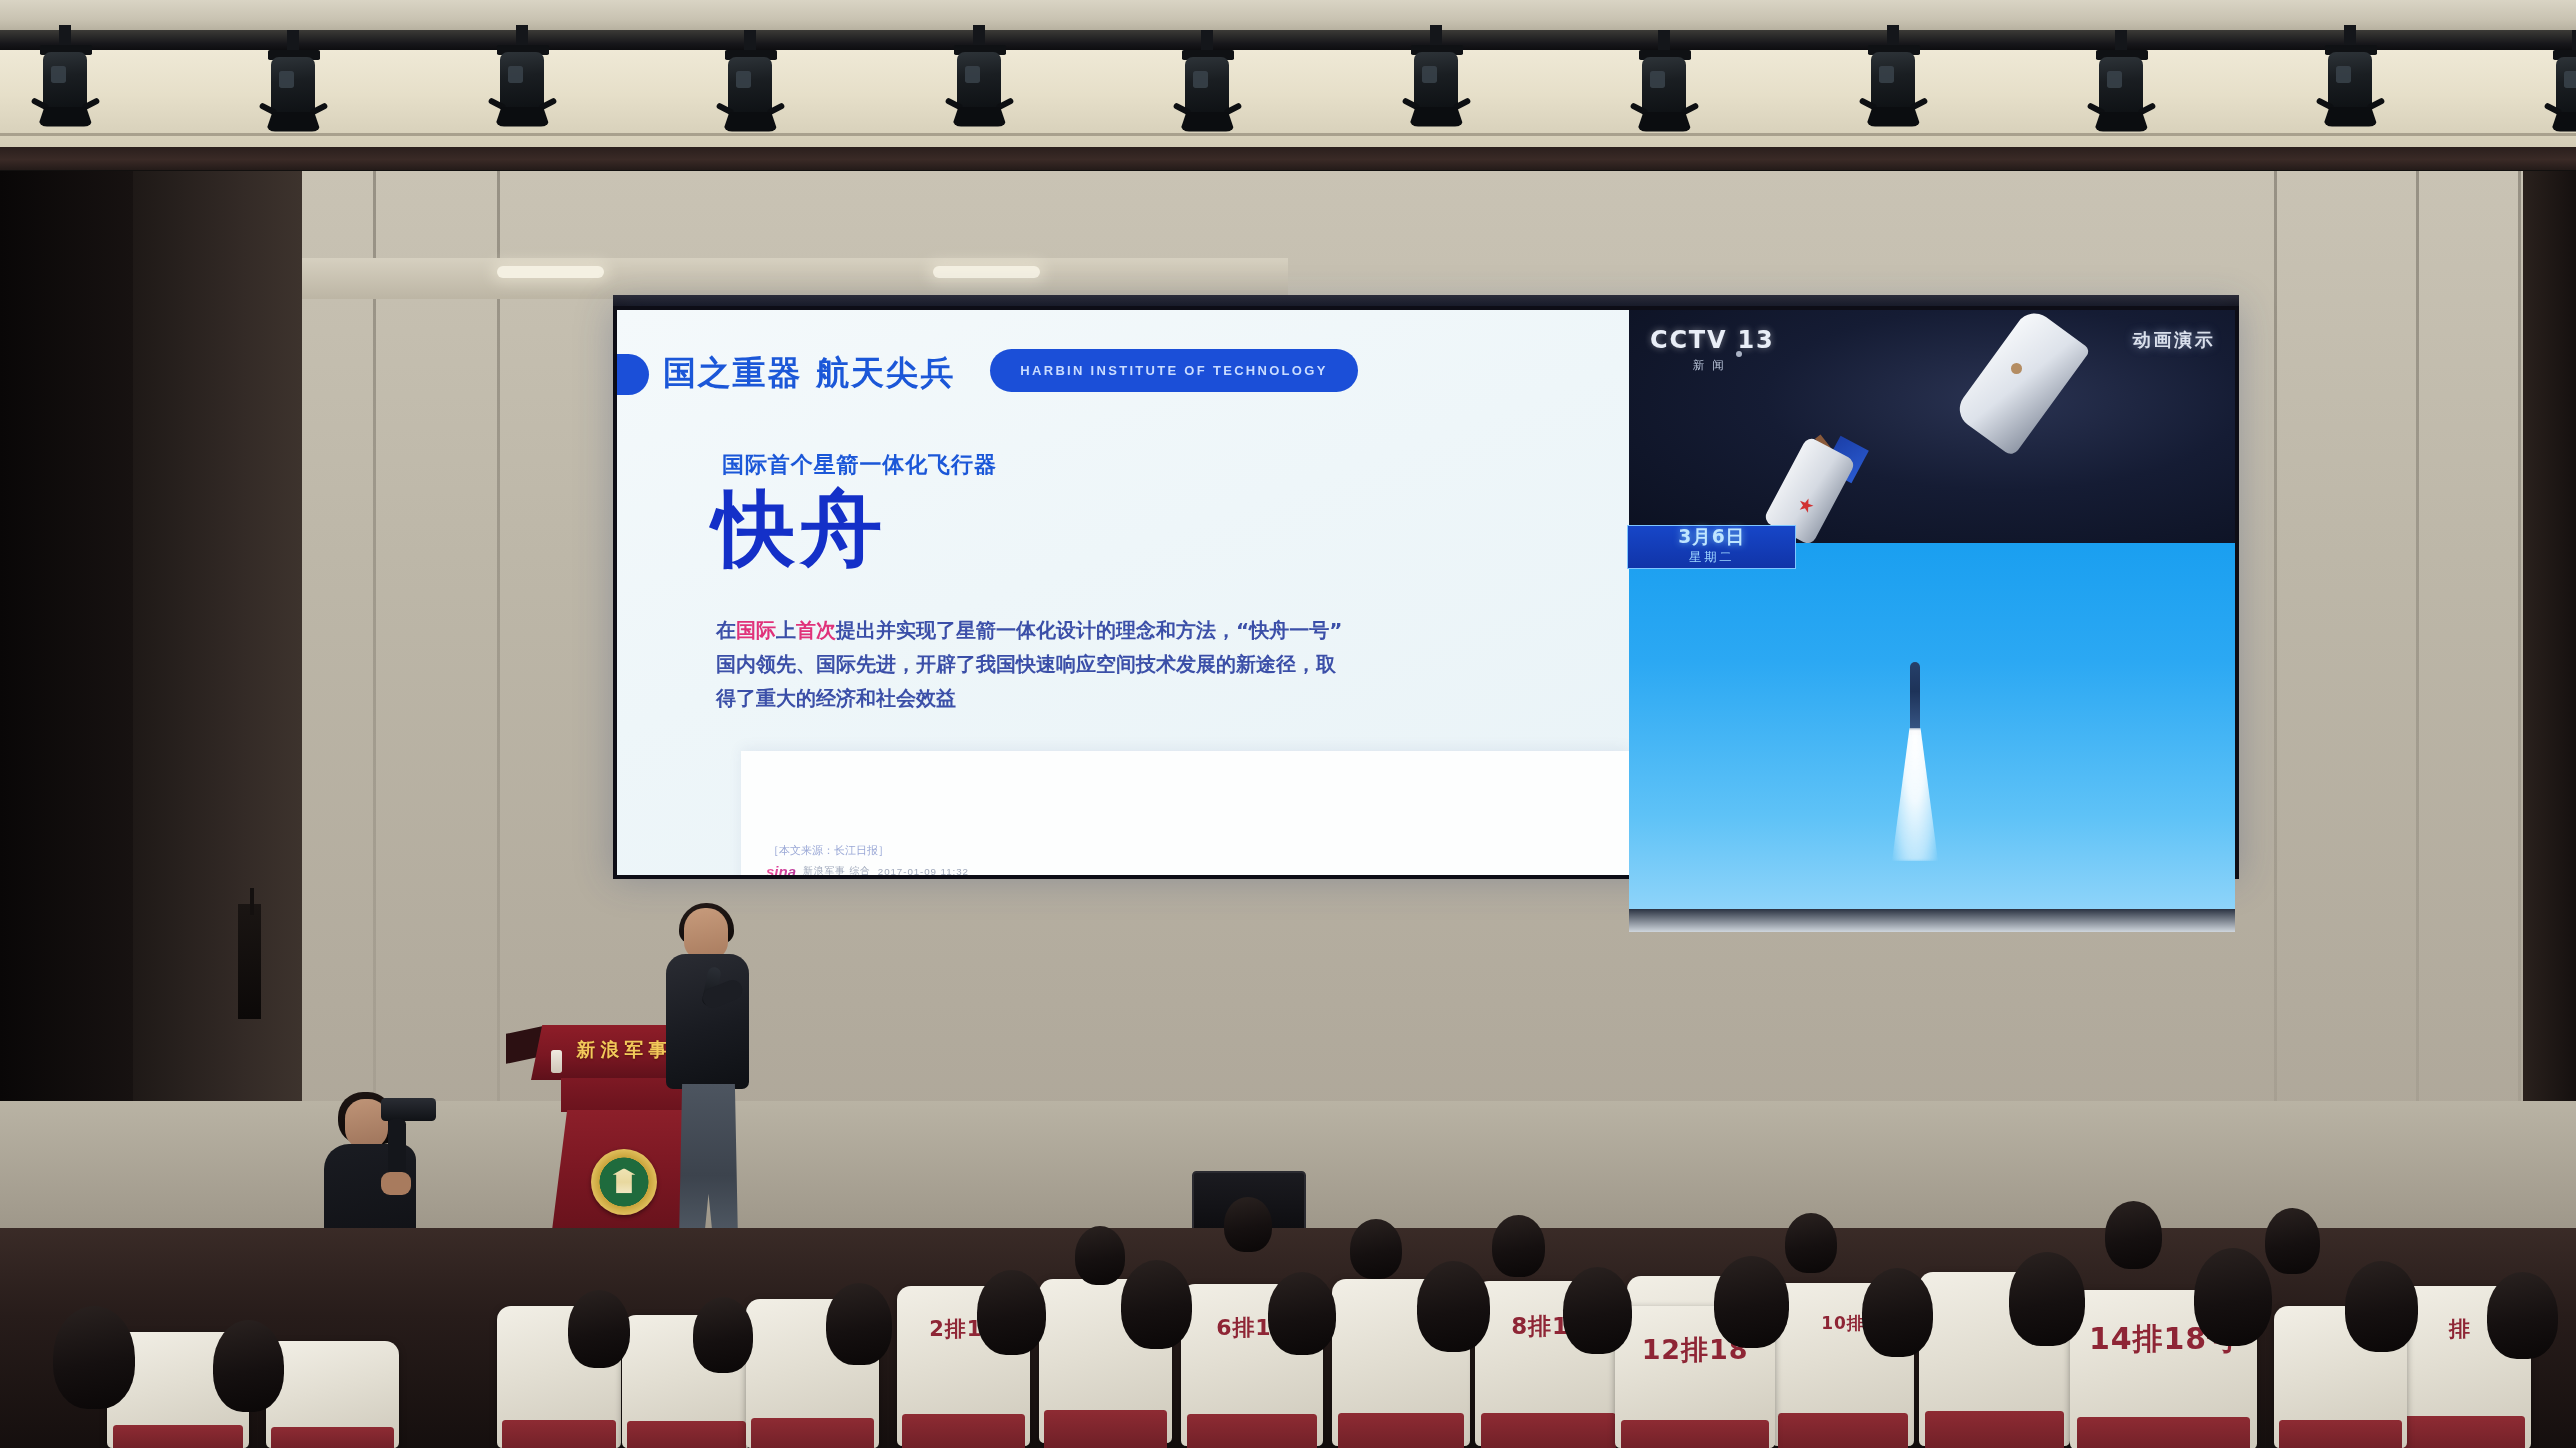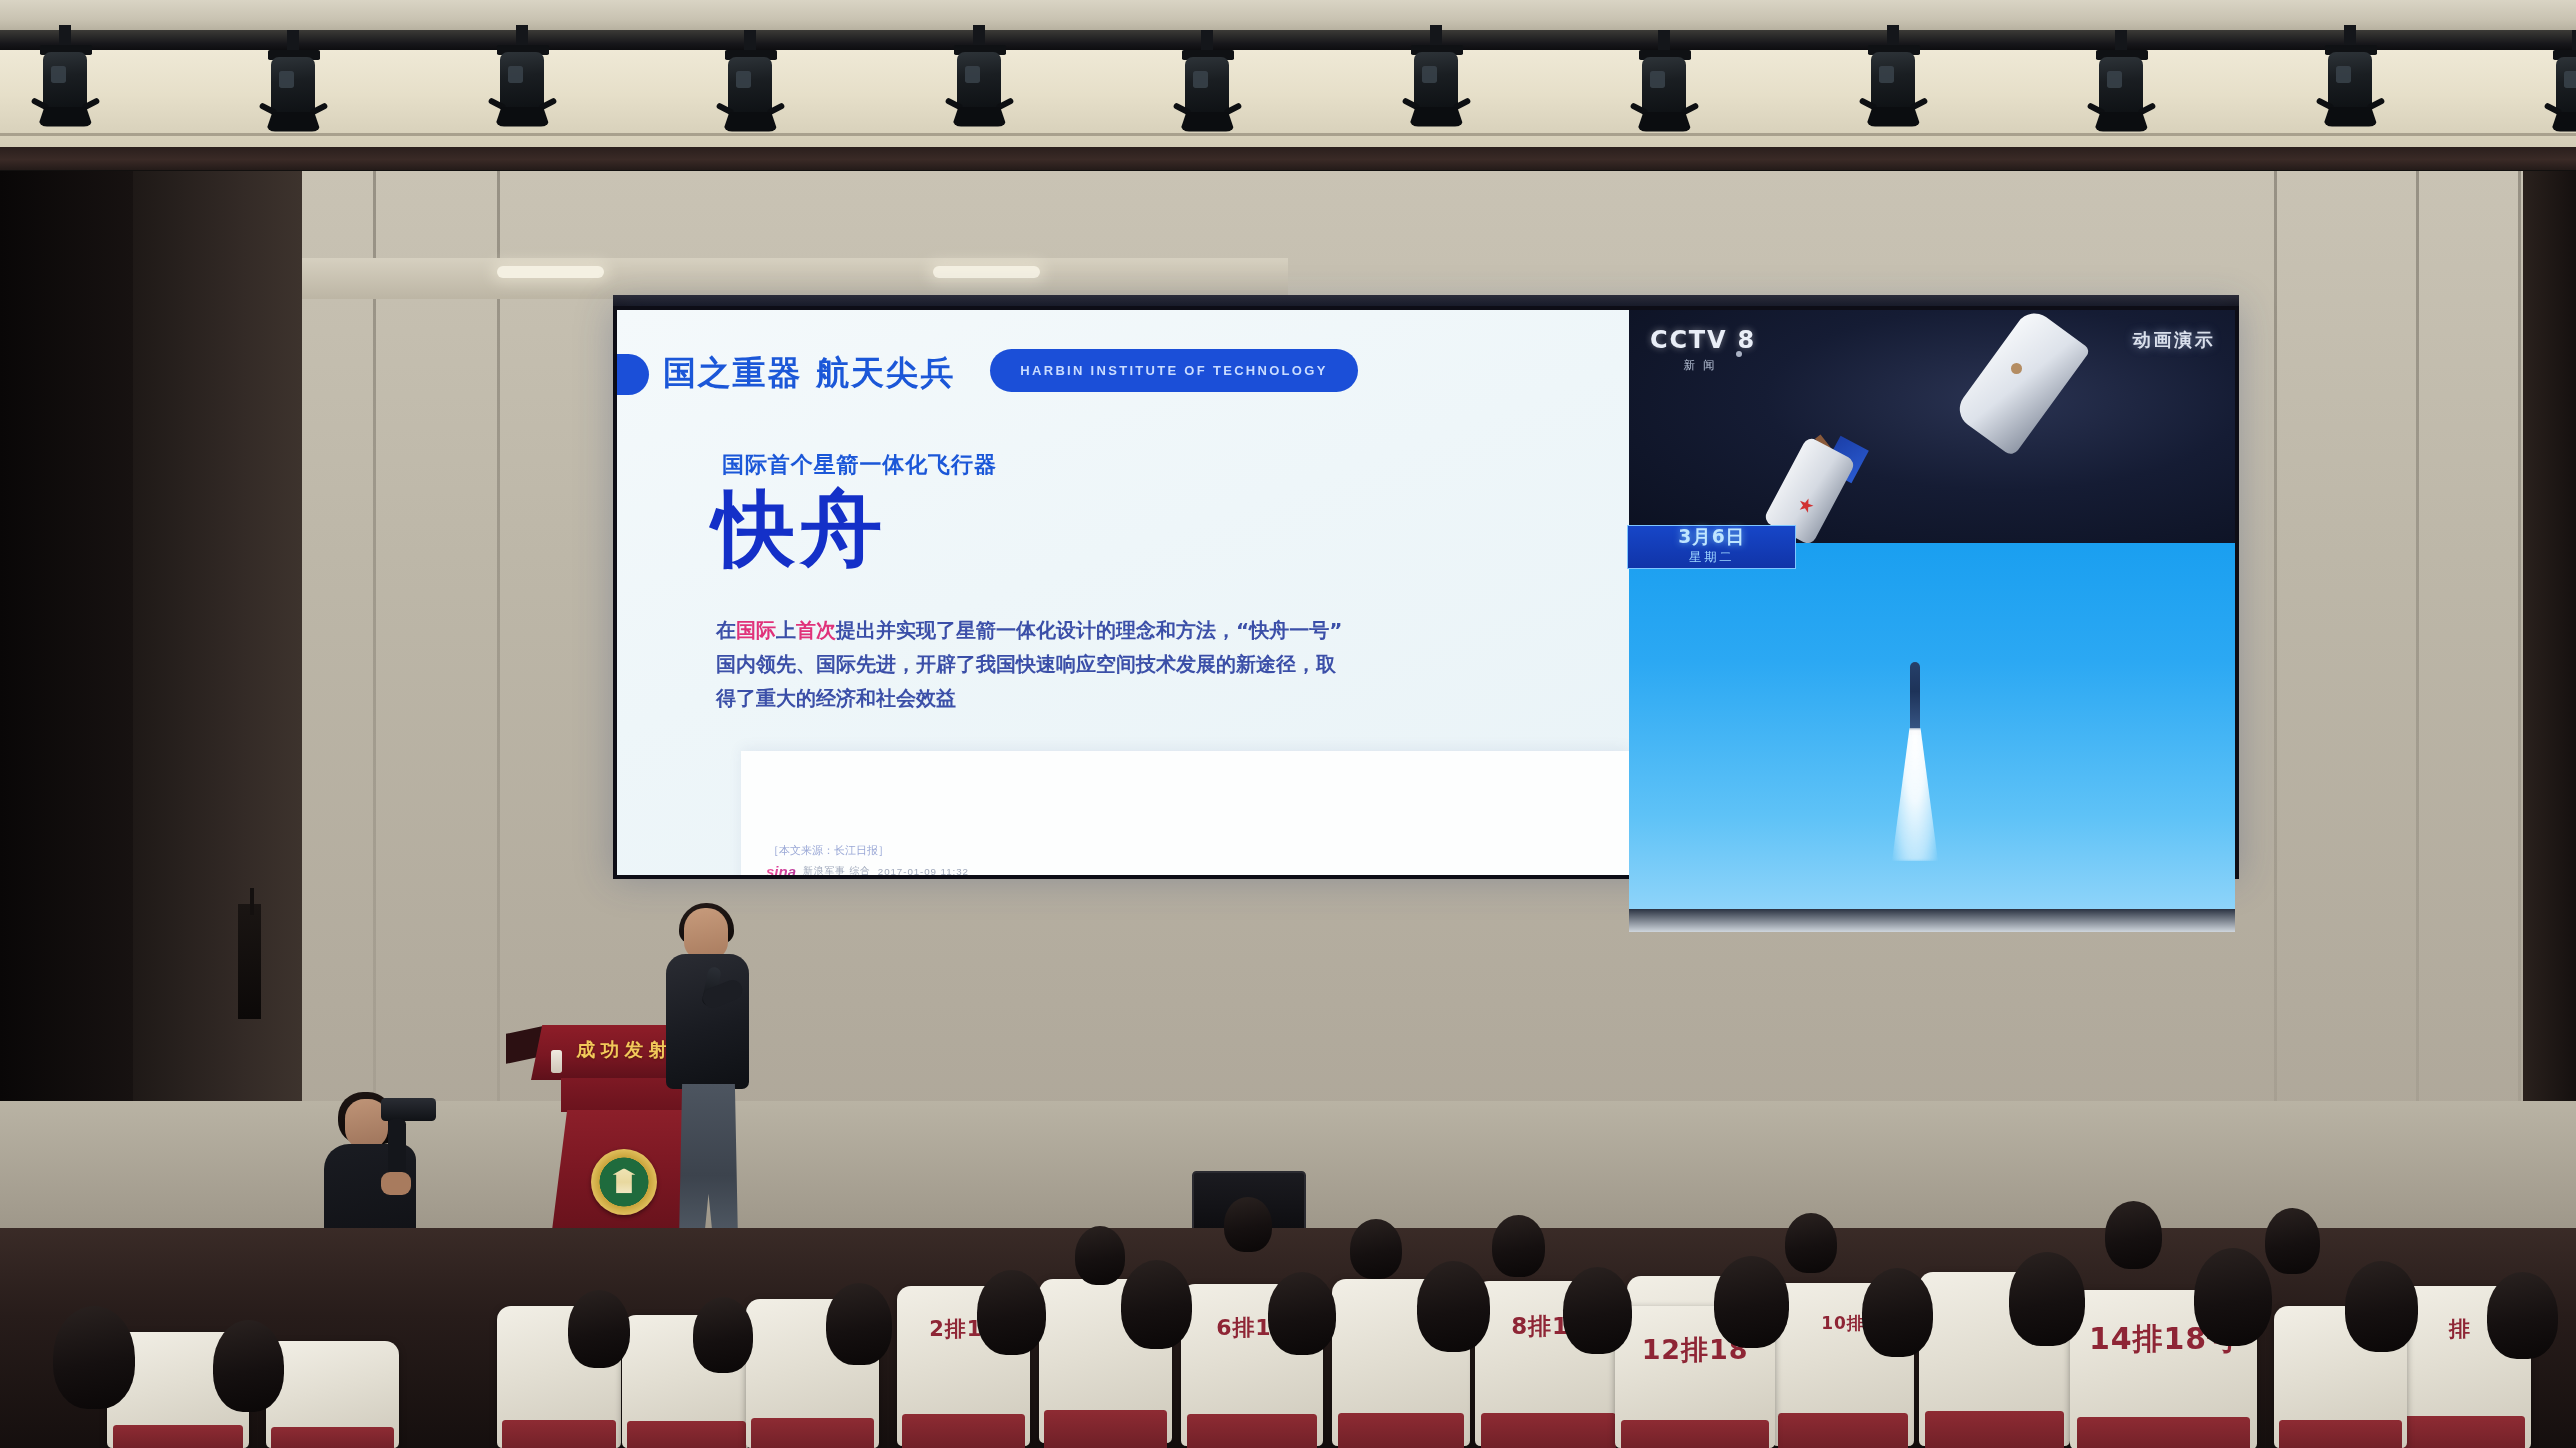--- a/index.html
+++ b/index.html
@@ -449,21 +449,21 @@
       </div>
 
       <div class="hex-badge">
         
       </div>
     </div>
 
     <div class="video">
       <div class="vid-top">
         <div class="cctv">
-          <div class="cctv-main">CCTV 8</div>
+          <div class="cctv-main">CCTV 13</div>
           <div class="cctv-sub">新闻</div>
         </div>
         <div class="vid-wm">动画演示</div>
         <div class="spark"></div>
         <div class="rocket-up"></div>
         <div class="rocket-up-mark"></div>
         <div class="sat-arm"></div>
         <div class="sat-panel"></div>
         <div class="sat-body"></div>
         <div class="sat-star">★</div>
@@ -477,21 +477,21 @@
         <div class="plume"></div>
         <div class="ground"></div>
       </div>
     </div>
   </div>
 
   <div class="podium">
     <div class="pod-wing-l"></div>
     <div class="pod-top"></div>
     <div class="bottle"></div>
-    <div class="pod-text">成功发射</div>
+    <div class="pod-text">新浪军事</div>
     <div class="pod-neck"></div>
     <div class="pod-body"></div>
     <div class="emblem">
         <div class="pagoda"></div>
       </div>
     <div class="pod-base"></div>
   </div>
 
   <div class="speaker">
     <div class="sp-hair"></div>

